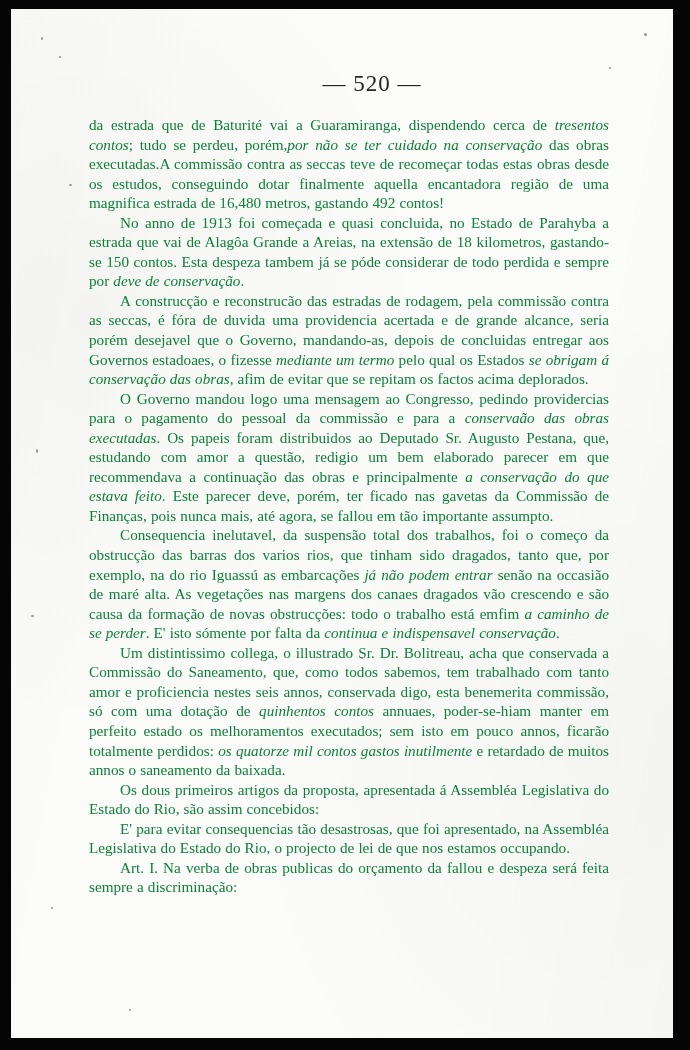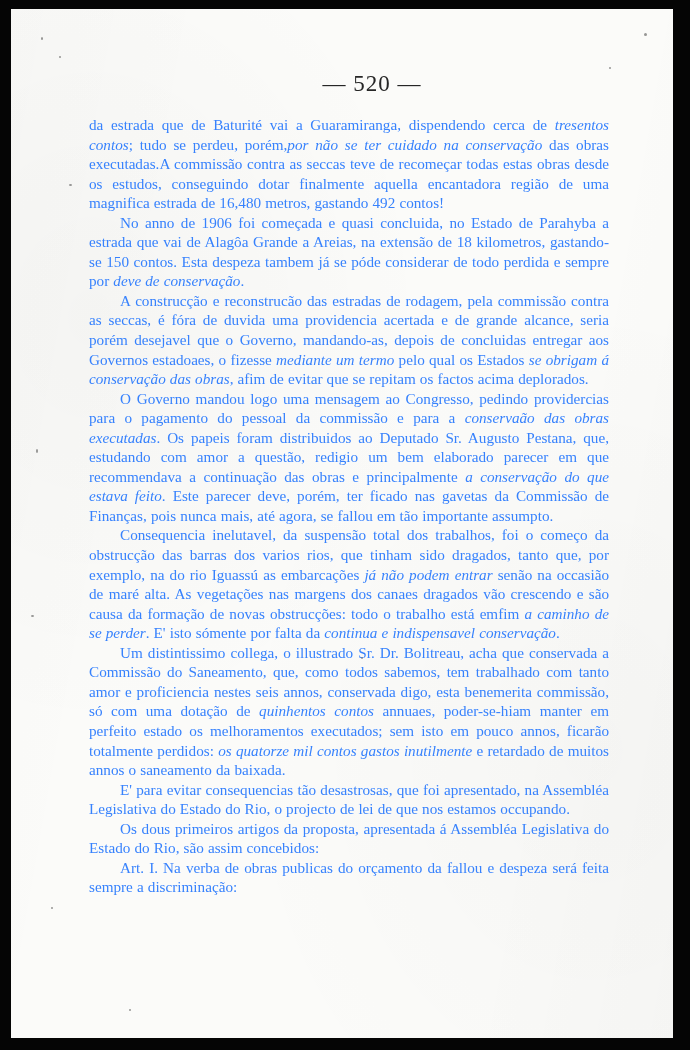--- a/index.html
+++ b/index.html
@@ -63,21 +63,21 @@
   }
 
   
   #body-text {
     position: absolute;
     left: 78px;
     top: 106px;
     width: 520px;
     font-size: 15.2px;
     line-height: 19.55px;
-    color: #3b82f6;
+    color: #15803d;
     text-align: justify;
     text-justify: inter-word;
     font-family: "Liberation Serif", "DejaVu Serif", serif;
   }
 
   #body-text p {
     margin: 0 0 0 0;
     text-indent: 31px;
     text-align: justify;
     word-spacing: 0.3px;
@@ -109,27 +109,27 @@
 <body>
 
 <div id="scan-frame">
 
   <div id="paper">
 
     <div id="page-number" class="inky">— 520 —</div>
 
     <div id="body-text" class="inky">
         <p class="no-indent"><span>da estrada que de Baturité vai a Guaramiranga, dispendendo cerca de </span><em>tresentos contos</em><span>; tudo se perdeu, porém,</span><em>por não se ter cuidado na conservação</em><span> das obras executadas.A commissão contra as seccas teve de recomeçar todas estas obras desde os estudos, conseguindo dotar finalmente aquella encantadora região de uma magnifica estrada de 16,480 metros, gastando 492 contos!</span></p>
-        <p><span>No anno de 1906 foi começada e quasi concluida, no Estado de Parahyba a estrada que vai de Alagôa Grande a Areias, na extensão de 18 kilometros, gastando-se 150 contos. Esta despeza tambem já se póde considerar de todo perdida e sempre por </span><em>deve de conservação</em><span>.</span></p>
+        <p><span>No anno de 1913 foi começada e quasi concluida, no Estado de Parahyba a estrada que vai de Alagôa Grande a Areias, na extensão de 18 kilometros, gastando-se 150 contos. Esta despeza tambem já se póde considerar de todo perdida e sempre por </span><em>deve de conservação</em><span>.</span></p>
         <p><span>A construcção e reconstrucão das estradas de rodagem, pela commissão contra as seccas, é fóra de duvida uma providencia acertada e de grande alcance, seria porém desejavel que o Governo, mandando-as, depois de concluidas entregar aos Governos estadoaes, o fizesse </span><em>mediante um termo</em><span> pelo qual os Estados </span><em>se obrigam á conservação das obras</em><span>, afim de evitar que se repitam os factos acima deplorados.</span></p>
         <p><span>O Governo mandou logo uma mensagem ao Congresso, pedindo providercias para o pagamento do pessoal da commissão e para a </span><em>conservaão das obras executadas</em><span>. Os papeis foram distribuidos ao Deputado Sr. Augusto Pestana, que, estudando com amor a questão, redigio um bem elaborado parecer em que recommendava a continuação das obras e principalmente </span><em>a conservação do que estava feito</em><span>. Este parecer deve, porém, ter ficado nas gavetas da Commissão de Finanças, pois nunca mais, até agora, se fallou em tão importante assumpto.</span></p>
         <p><span>Consequencia inelutavel, da suspensão total dos trabalhos, foi o começo da obstrucção das barras dos varios rios, que tinham sido dragados, tanto que, por exemplo, na do rio Iguassú as embarcações </span><em>já não podem entrar</em><span> senão na occasião de maré alta. As vegetações nas margens dos canaes dragados vão crescendo e são causa da formação de novas obstrucções: todo o trabalho está emfim </span><em>a caminho de se perder</em><span>. E' isto sómente por falta da </span><em>continua e indispensavel conservação</em><span>.</span></p>
         <p><span>Um distintissimo collega, o illustrado Sr. Dr. Bolitreau, acha que conservada a Commissão do Saneamento, que, como todos sabemos, tem trabalhado com tanto amor e proficiencia nestes seis annos, conservada digo, esta benemerita commissão, só com uma dotação de </span><em>quinhentos contos</em><span> annuaes, poder-se-hiam manter em perfeito estado os melhoramentos executados; sem isto em pouco annos, ficarão totalmente perdidos: </span><em>os quatorze mil contos gastos inutilmente</em><span> e retardado de muitos annos o saneamento da baixada.</span></p>
+        <p><span>Os dous primeiros artigos da proposta, apresentada á Assembléa Legislativa do Estado do Rio, são assim concebidos:</span></p>
         <p><span>E' para evitar consequencias tão desastrosas, que foi apresentado, na Assembléa Legislativa do Estado do Rio, o projecto de lei de que nos estamos occupando.</span></p>
-        <p><span>Os dous primeiros artigos da proposta, apresentada á Assembléa Legislativa do Estado do Rio, são assim concebidos:</span></p>
         <p><span>Art. I. Na verba de obras publicas do orçamento da fallou e despeza será feita sempre a discriminação:</span></p>
       </div>
 
     <span class="speck" style="left:30px;  top:28px;  width:2px; height:3px;"></span>
     <span class="speck" style="left:48px;  top:47px;  width:2px; height:2px;"></span>
     <span class="speck" style="left:58px;  top:175px; width:3px; height:2px;"></span>
     <span class="speck" style="left:633px; top:24px;  width:3px; height:3px;"></span>
     <span class="speck" style="left:598px; top:58px;  width:2px; height:2px;"></span>
     <span class="speck" style="left:25px;  top:440px; width:2px; height:4px;"></span>
     <span class="speck" style="left:20px;  top:606px; width:3px; height:2px;"></span>

